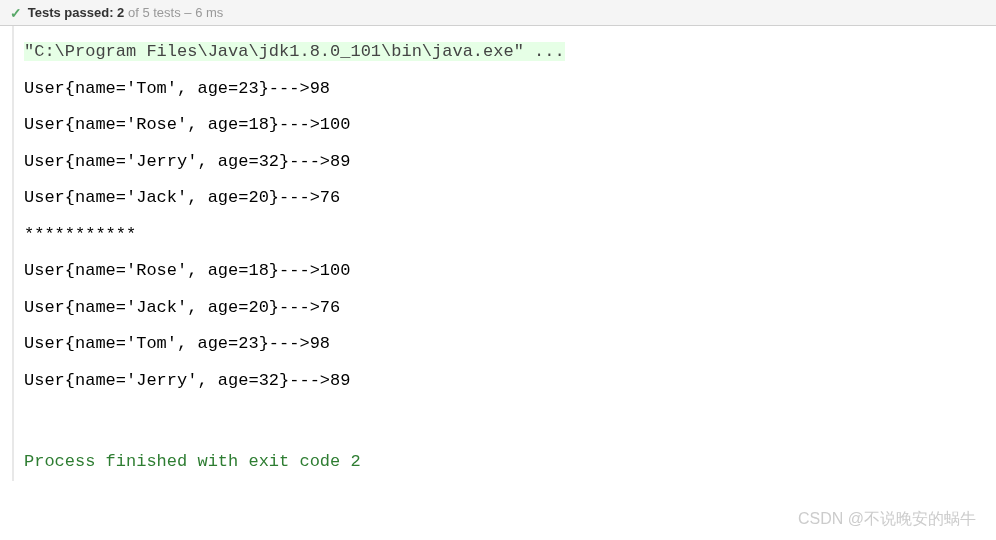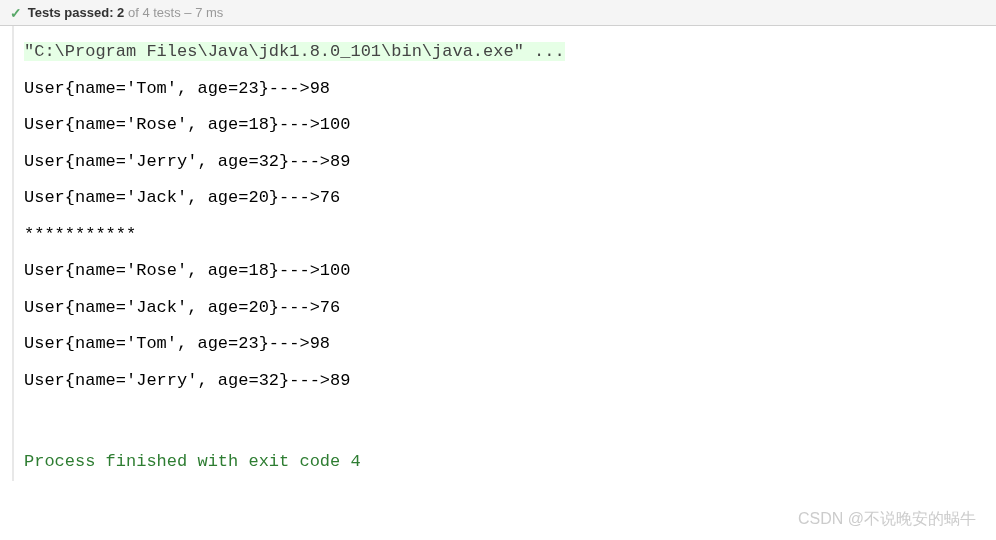--- a/index.html
+++ b/index.html
@@ -68,32 +68,32 @@
       font-size: 16px;
       font-family: Arial, sans-serif;
     }
   </style>
 </head>
 <body>
 
 <div class="status-bar">
   <span class="check-icon">✓</span>
   <span>
-    <span class="status-text-bold">Tests passed: </span><span class="status-text-bold">2</span><span class="status-text-light"> of 4 tests</span><span class="status-text-light"> – 7 ms</span>
+    <span class="status-text-bold">Tests passed: </span><span class="status-text-bold">2</span><span class="status-text-light"> of 5 tests</span><span class="status-text-light"> – 6 ms</span>
   </span>
 </div>
 
 <div class="console-area">
   <div class="console-line"><span class="command-line">"C:\Program Files\Java\jdk1.8.0_101\bin\java.exe" ...</span></div>
   <div class="console-line">User{name='Tom', age=23}---&gt;98</div>
   <div class="console-line">User{name='Rose', age=18}---&gt;100</div>
   <div class="console-line">User{name='Jerry', age=32}---&gt;89</div>
   <div class="console-line">User{name='Jack', age=20}---&gt;76</div>
   <div class="console-line">***********</div>
   <div class="console-line">User{name='Rose', age=18}---&gt;100</div>
   <div class="console-line">User{name='Jack', age=20}---&gt;76</div>
   <div class="console-line">User{name='Tom', age=23}---&gt;98</div>
   <div class="console-line">User{name='Jerry', age=32}---&gt;89</div>
   <div class="console-line">&nbsp;</div>
-  <div class="console-line process-line">Process finished with exit code 4</div>
+  <div class="console-line process-line">Process finished with exit code 2</div>
 </div>
 
 <div class="watermark">CSDN @不说晚安的蜗牛</div>
 
 </body></html>

